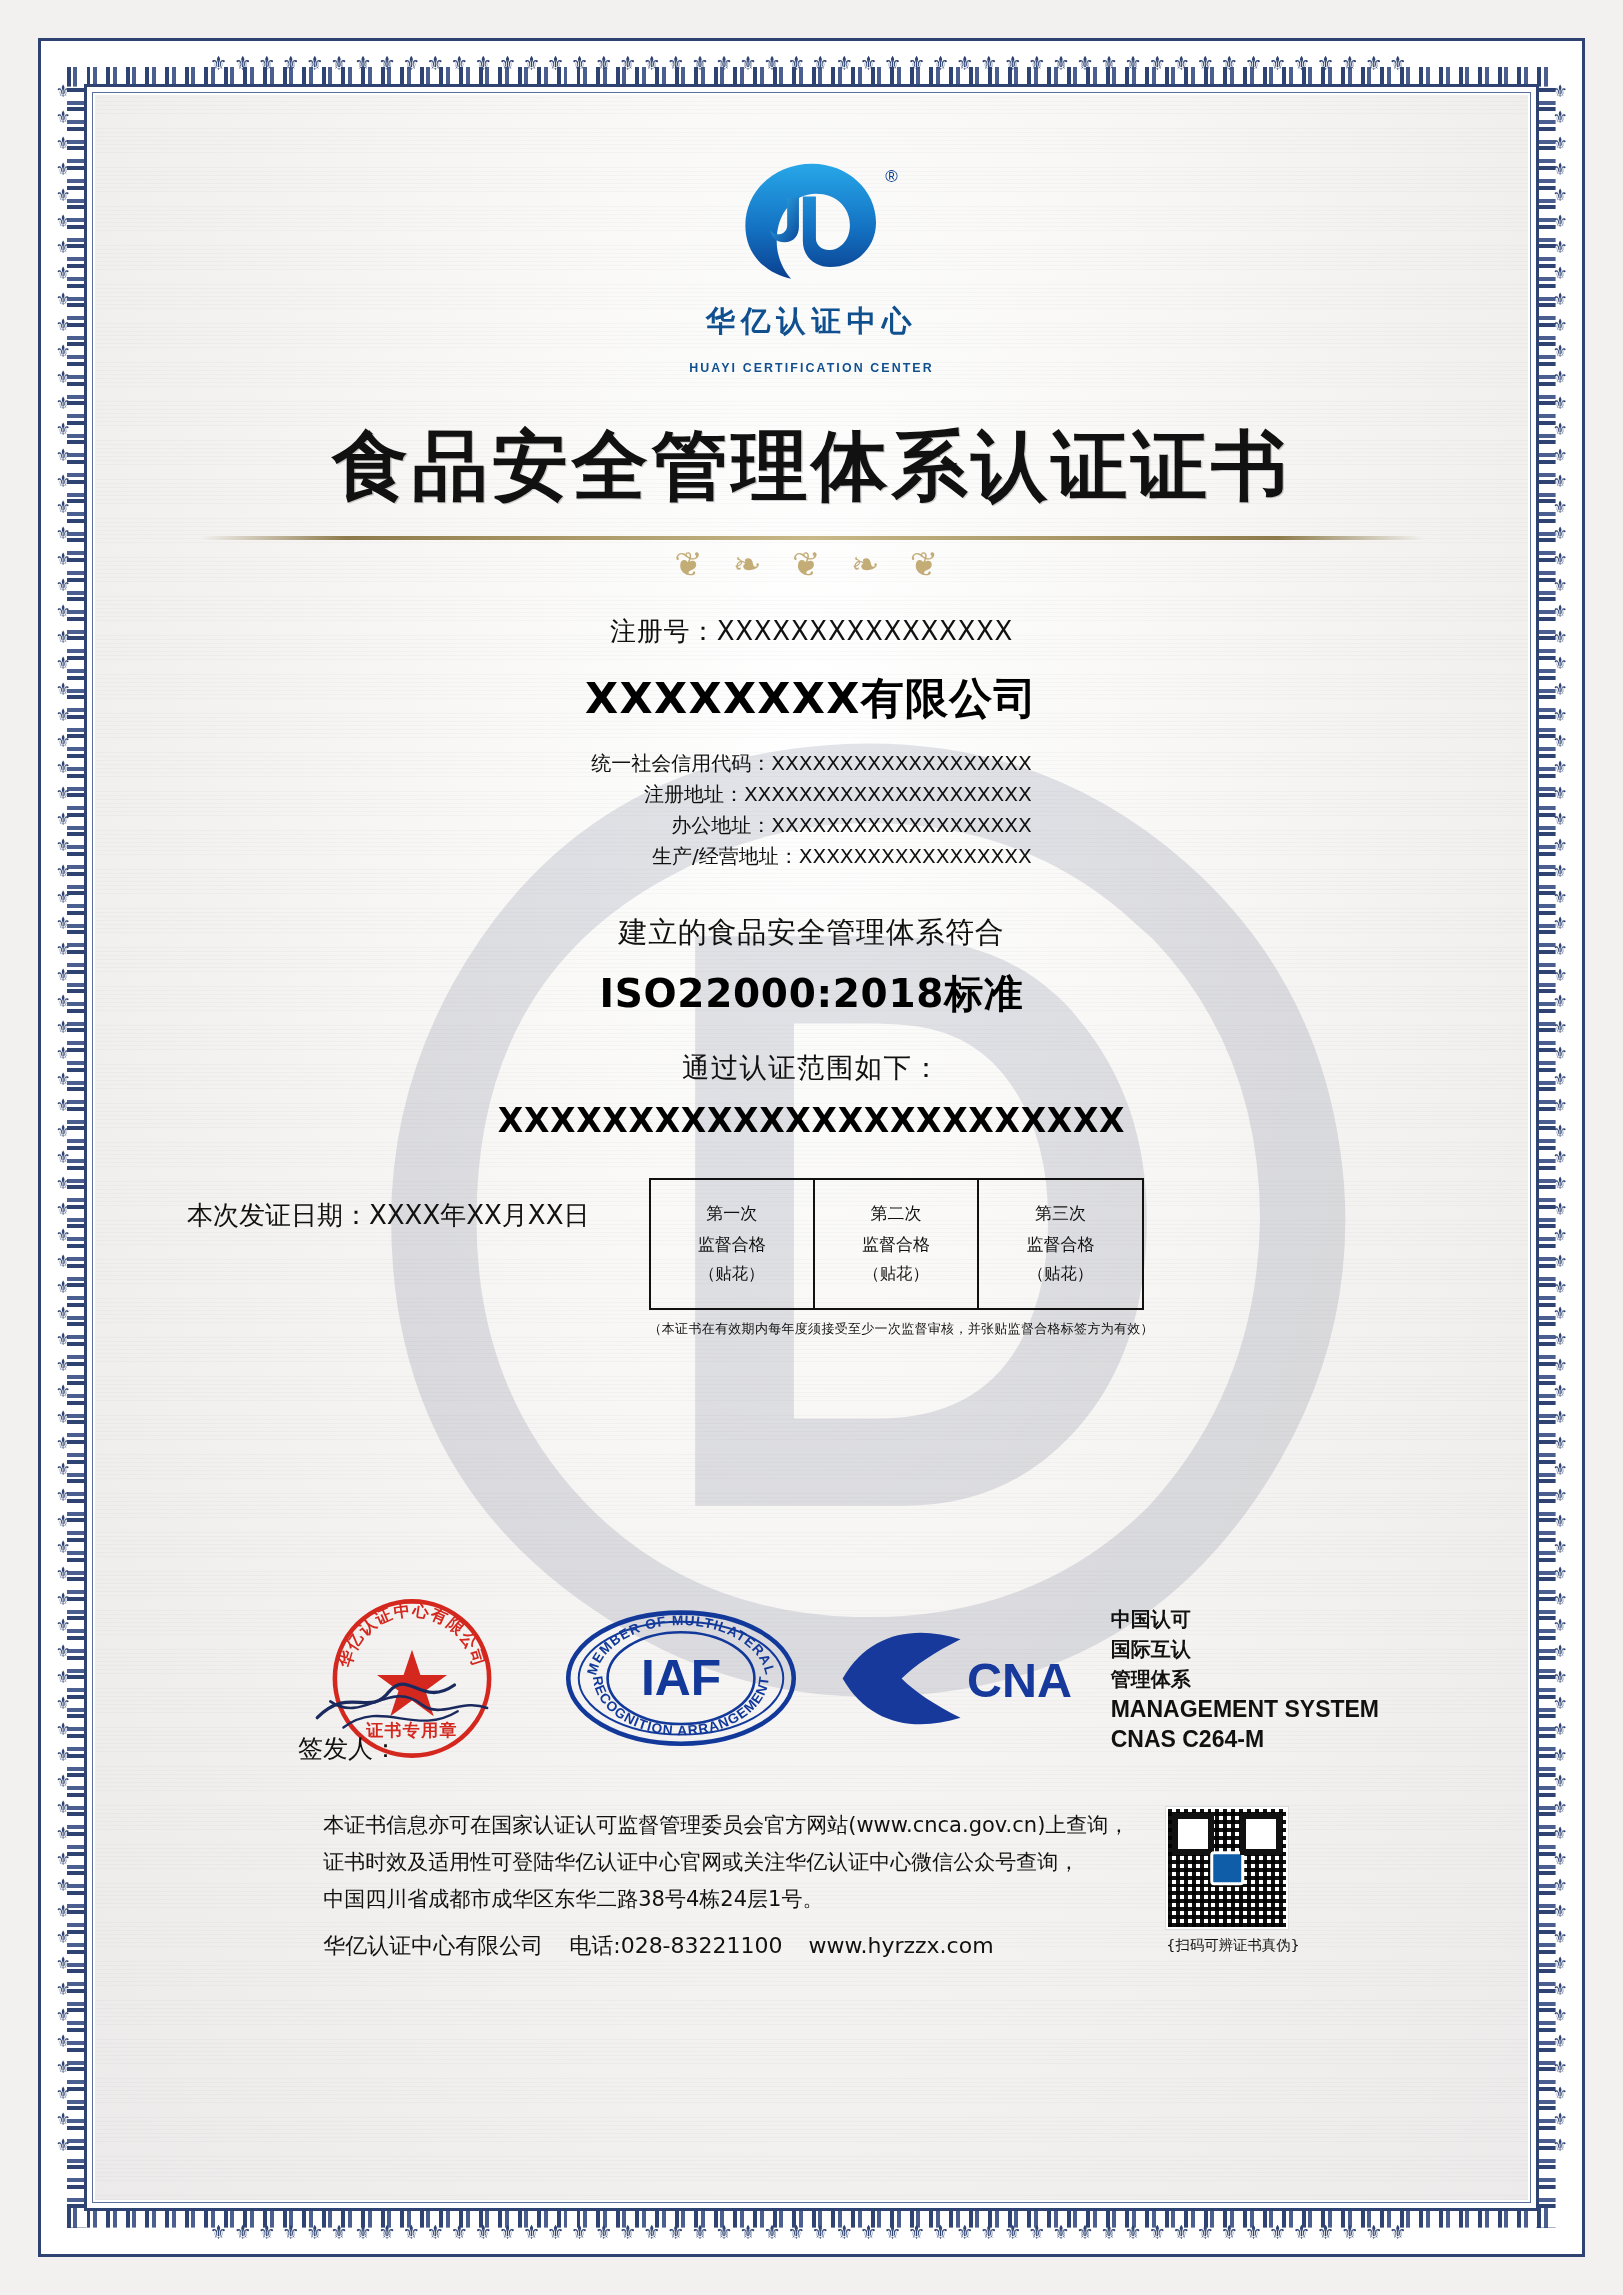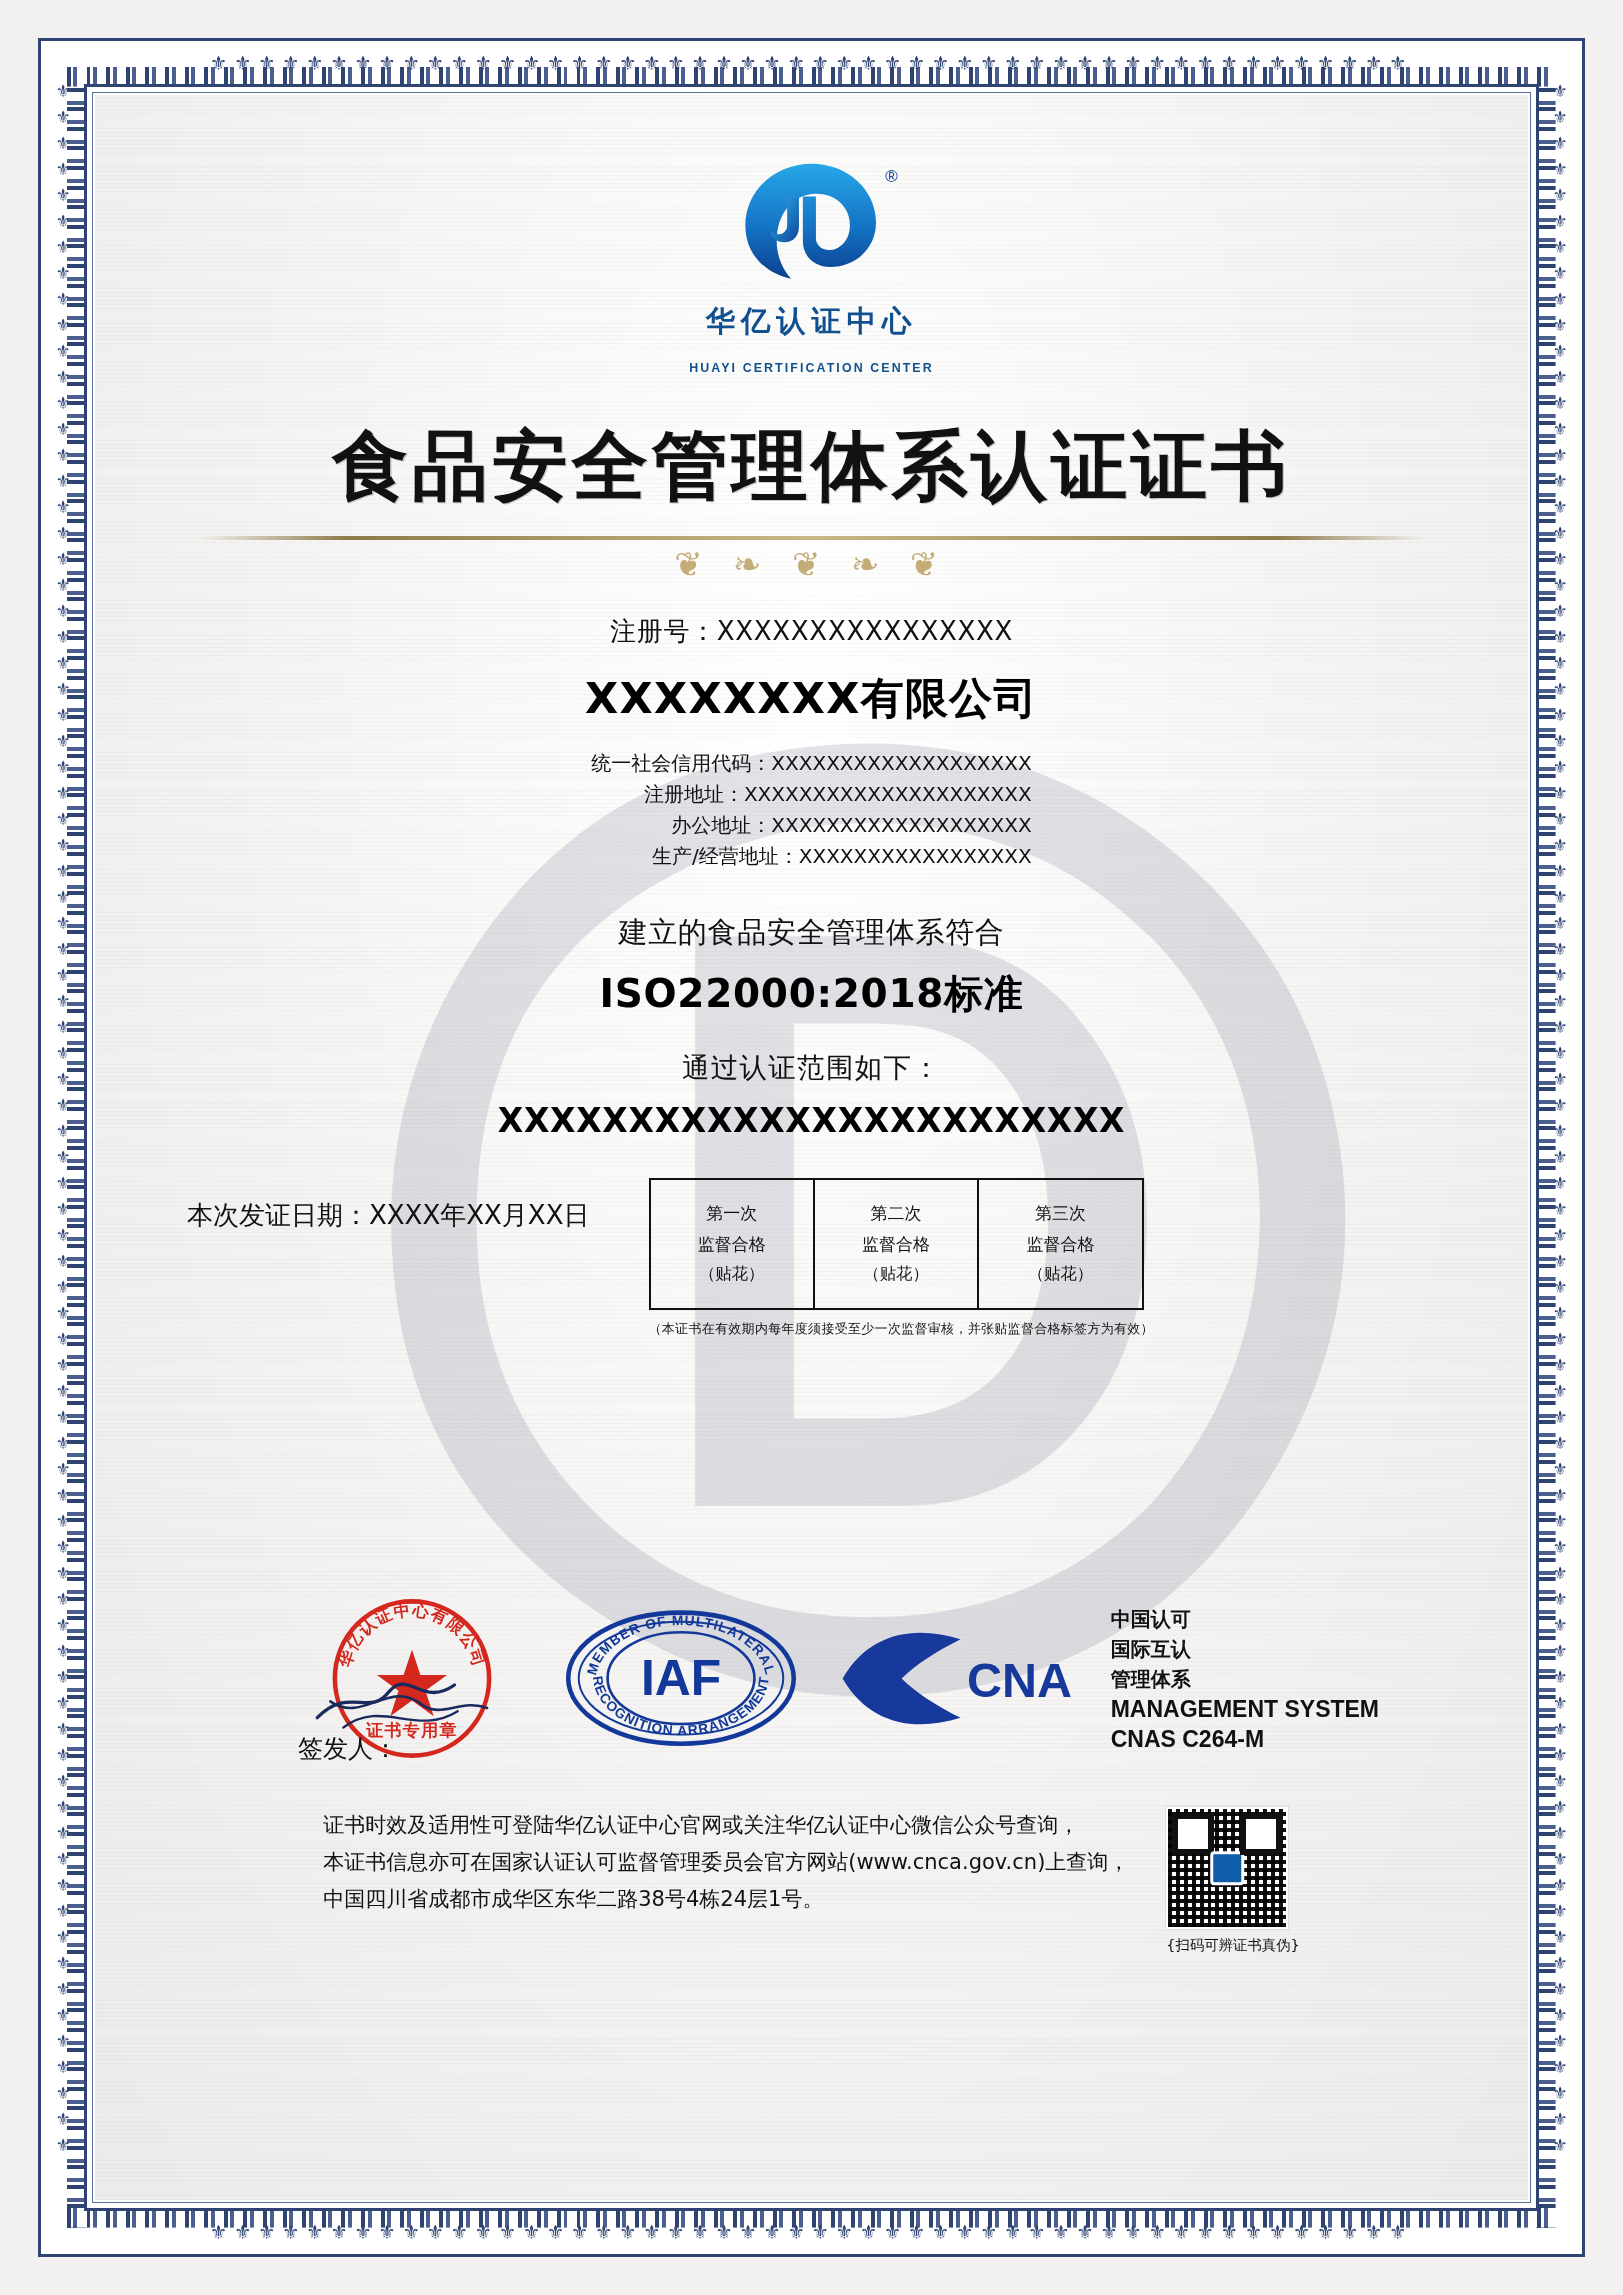--- a/index.html
+++ b/index.html
@@ -614,23 +614,26 @@
         </div>
       </div>
 
       <div class="signature-block">
         <span class="signature-text">签发人：</span>
       </div>
 
       
       <div class="footer">
         <div class="footer-text">
+          <div class="fl">本证书信息亦可在国家认证认可监督管理委员会官方网站(www.cnca.gov.cn)上查询，</div>
           <div class="fl">证书时效及适用性可登陆华亿认证中心官网或关注华亿认证中心微信公众号查询，</div>
-          <div class="fl">本证书信息亦可在国家认证认可监督管理委员会官方网站(www.cnca.gov.cn)上查询，</div>
           <div class="fl">中国四川省成都市成华区东华二路38号4栋24层1号。</div>
+          <div class="footer-last">
+            <span>华亿认证中心有限公司</span><span class="sp"></span><span>电话:028-83221100</span><span class="sp"></span><span>www.hyrzzx.com</span>
+          </div>
         </div>
         <div class="qr-col">
           <div class="qr">
               <div class="qr-center"></div>
             </div>
           <div class="qr-caption">{扫码可辨证书真伪}</div>
         </div>
       </div>
 
     </div>

